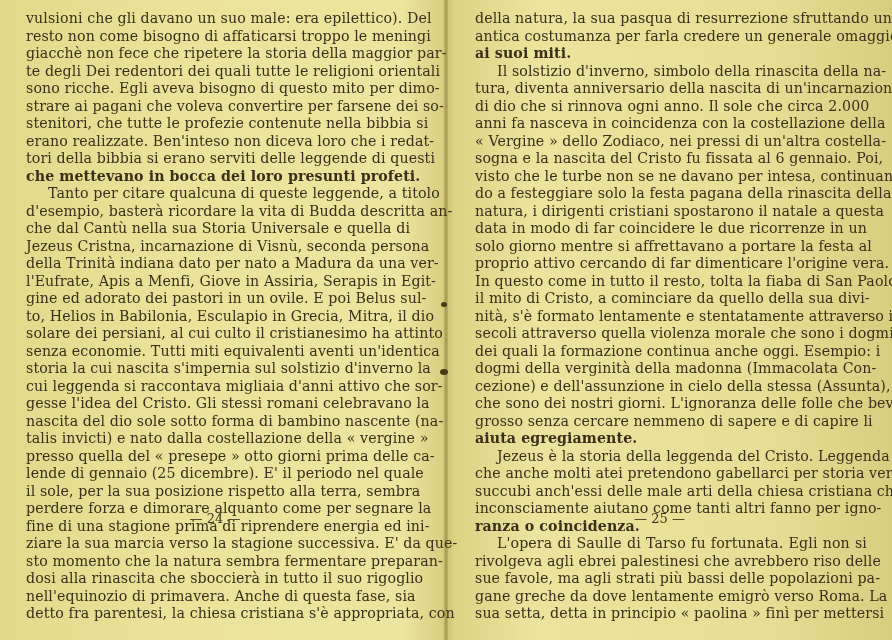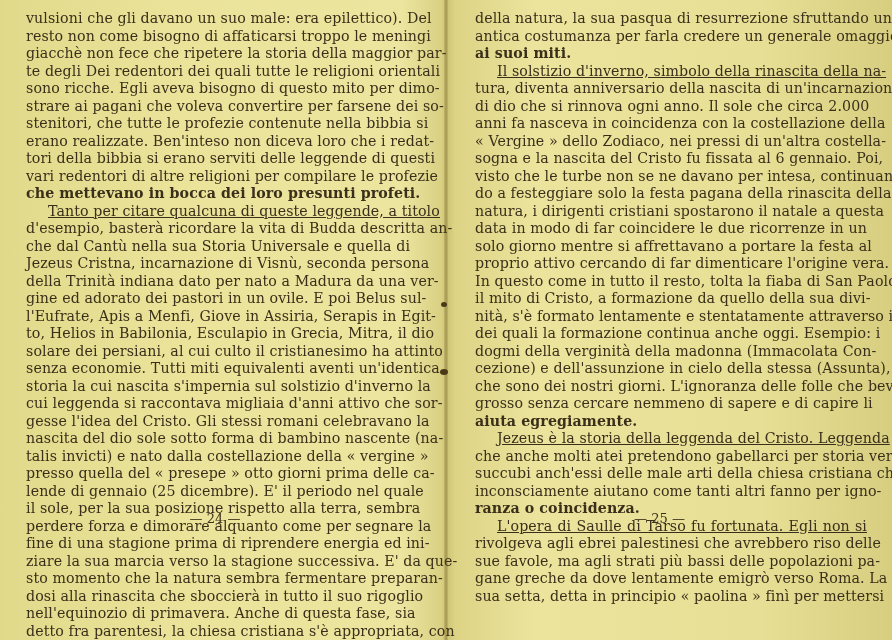--- a/index.html
+++ b/index.html
@@ -20,21 +20,21 @@
   .text {
     position: absolute; color: #3a2f1a;
     font-size: 14.2px; line-height: 17.5px;
     text-align: justify;
     letter-spacing: 0.1px;
   }
   .page.left .text { left: 26px; top: 10px; width: 384px; }
   .page.right .text { left: 28px; top: 10px; width: 392px; }
   .line { display: block; white-space: nowrap; text-align-last: justify; text-align: justify; }
   .line.last { text-align-last: left; font-weight: bold; }
-  .indent { padding-left: 22px; text-decoration: underline; }
+  .indent { padding-left: 22px; }
   .folio {
     position: absolute; bottom: 18px; font-size: 13px; color: #3a2f1a;
     width: 100%; text-align: center;
   }
   .page.left .folio { left: -8px; }
   .page.right .folio { left: -10px; }
   .gutter {
     position: absolute; left: 444px; top: 0; width: 4px; height: 640px;
     background: linear-gradient(90deg, rgba(120,100,40,0.15), rgba(90,70,20,0.35), rgba(120,100,40,0.15));
   }
@@ -48,29 +48,28 @@
     <div class="text" id="left-text">
         <span class="line">vulsioni che gli davano un suo male: era epilettico). Del</span>
         <span class="line">resto non come bisogno di affaticarsi troppo le meningi</span>
         <span class="line">giacchè non fece che ripetere la storia della maggior par-</span>
         <span class="line">te degli Dei redentori dei quali tutte le religioni orientali</span>
         <span class="line">sono ricche. Egli aveva bisogno di questo mito per dimo-</span>
         <span class="line">strare ai pagani che voleva convertire per farsene dei so-</span>
         <span class="line">stenitori, che tutte le profezie contenute nella bibbia si</span>
         <span class="line">erano realizzate. Ben'inteso non diceva loro che i redat-</span>
         <span class="line">tori della bibbia si erano serviti delle leggende di questi</span>
-        <span class="line">vari redentori di altre religioni per compilare le profezie</span>
         <span class="line last">che mettevano in bocca dei loro presunti profeti.</span>
         <span class="line indent">Tanto per citare qualcuna di queste leggende, a titolo</span>
         <span class="line">d'esempio, basterà ricordare la vita di Budda descritta an-</span>
         <span class="line">che dal Cantù nella sua Storia Universale e quella di</span>
         <span class="line">Jezeus Cristna, incarnazione di Visnù, seconda persona</span>
         <span class="line">della Trinità indiana dato per nato a Madura da una ver-</span>
+        <span class="line">l'Eufrate, Apis a Menfi, Giove in Assiria, Serapis in Egit-</span>
         <span class="line">gine ed adorato dei pastori in un ovile. E poi Belus sul-</span>
-        <span class="line">l'Eufrate, Apis a Menfi, Giove in Assiria, Serapis in Egit-</span>
         <span class="line">to, Helios in Babilonia, Esculapio in Grecia, Mitra, il dio</span>
         <span class="line">solare dei persiani, al cui culto il cristianesimo ha attinto</span>
         <span class="line">senza economie. Tutti miti equivalenti aventi un'identica</span>
         <span class="line">storia la cui nascita s'impernia sul solstizio d'inverno la</span>
         <span class="line">cui leggenda si raccontava migliaia d'anni attivo che sor-</span>
         <span class="line">gesse l'idea del Cristo. Gli stessi romani celebravano la</span>
         <span class="line">nascita del dio sole sotto forma di bambino nascente (na-</span>
         <span class="line">talis invicti) e nato dalla costellazione della « vergine »</span>
         <span class="line">presso quella del « presepe » otto giorni prima delle ca-</span>
         <span class="line">lende di gennaio (25 dicembre). E' il periodo nel quale</span>
@@ -99,22 +98,23 @@
         <span class="line">anni fa nasceva in coincidenza con la costellazione della</span>
         <span class="line">« Vergine » dello Zodiaco, nei pressi di un'altra costella-</span>
         <span class="line">sogna e la nascita del Cristo fu fissata al 6 gennaio. Poi,</span>
         <span class="line">visto che le turbe non se ne davano per intesa, continuan-</span>
         <span class="line">do a festeggiare solo la festa pagana della rinascita della</span>
         <span class="line">natura, i dirigenti cristiani spostarono il natale a questa</span>
         <span class="line">data in modo di far coincidere le due ricorrenze in un</span>
         <span class="line">solo giorno mentre si affrettavano a portare la festa al</span>
         <span class="line">proprio attivo cercando di far dimenticare l'origine vera.</span>
         <span class="line">In questo come in tutto il resto, tolta la fiaba di San Paolo,</span>
-        <span class="line">il mito di Cristo, a formazione da quello della sua divi-</span>
+        <span class="line">il mito di Cristo, a cominciare da quello della sua divi-</span>
         <span class="line">nità, s'è formato lentamente e stentatamente attraverso i</span>
+        <span class="line">secoli attraverso quella violenza morale che sono i dogmi</span>
         <span class="line">dei quali la formazione continua anche oggi. Esempio: i</span>
         <span class="line">dogmi della verginità della madonna (Immacolata Con-</span>
         <span class="line">cezione) e dell'assunzione in cielo della stessa (Assunta),</span>
         <span class="line">che sono dei nostri giorni. L'ignoranza delle folle che beve</span>
         <span class="line">grosso senza cercare nemmeno di sapere e di capire li</span>
         <span class="line last">aiuta egregiamente.</span>
         <span class="line indent">Jezeus è la storia della leggenda del Cristo. Leggenda</span>
         <span class="line">che anche molti atei pretendono gabellarci per storia vera</span>
         <span class="line">succubi anch'essi delle male arti della chiesa cristiana che</span>
         <span class="line">inconsciamente aiutano come tanti altri fanno per igno-</span>

